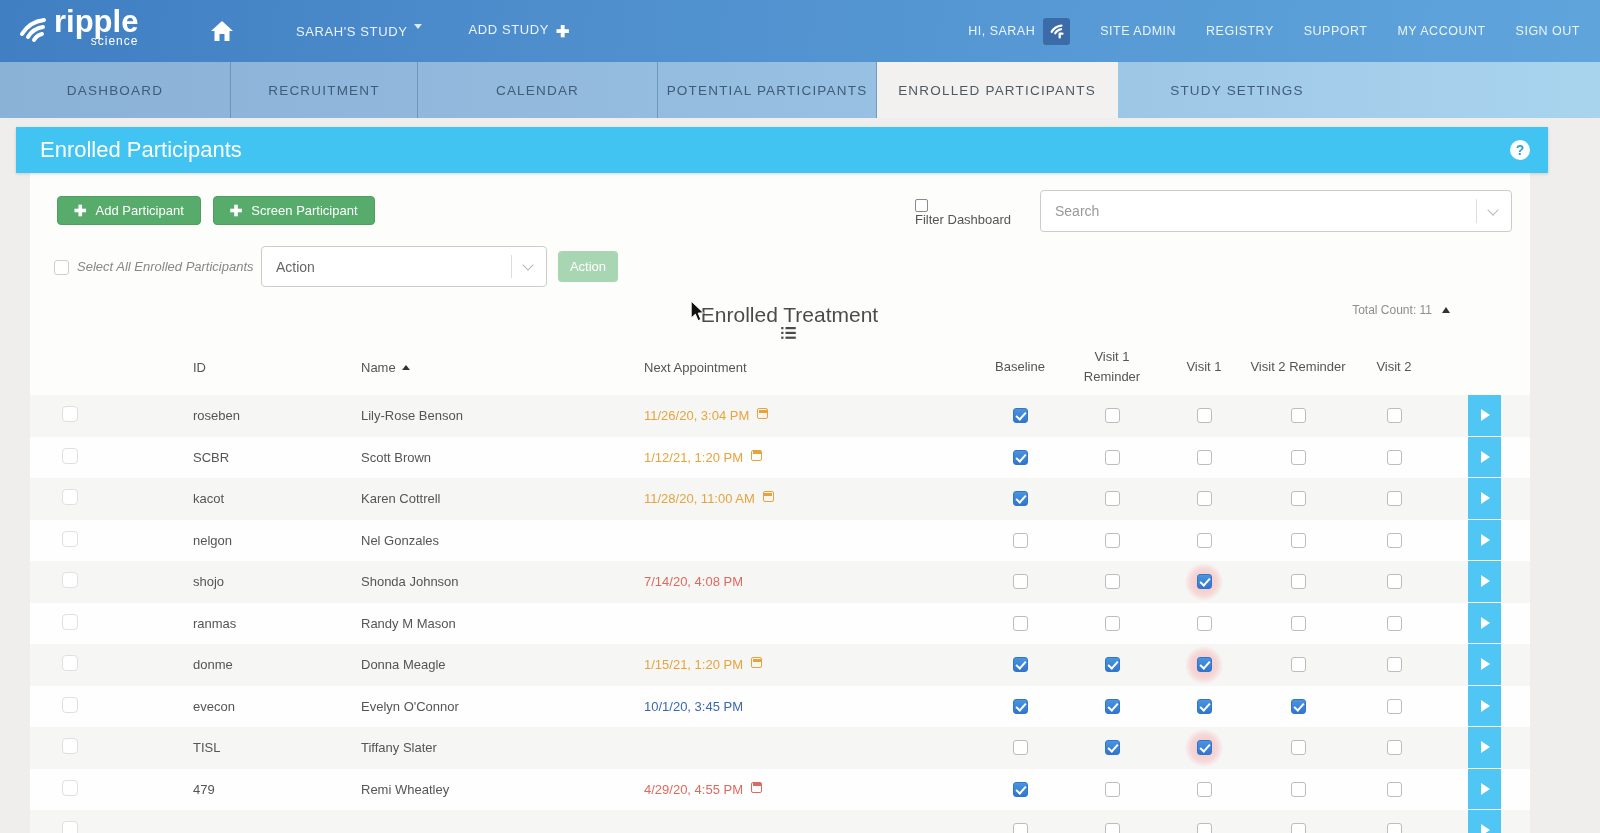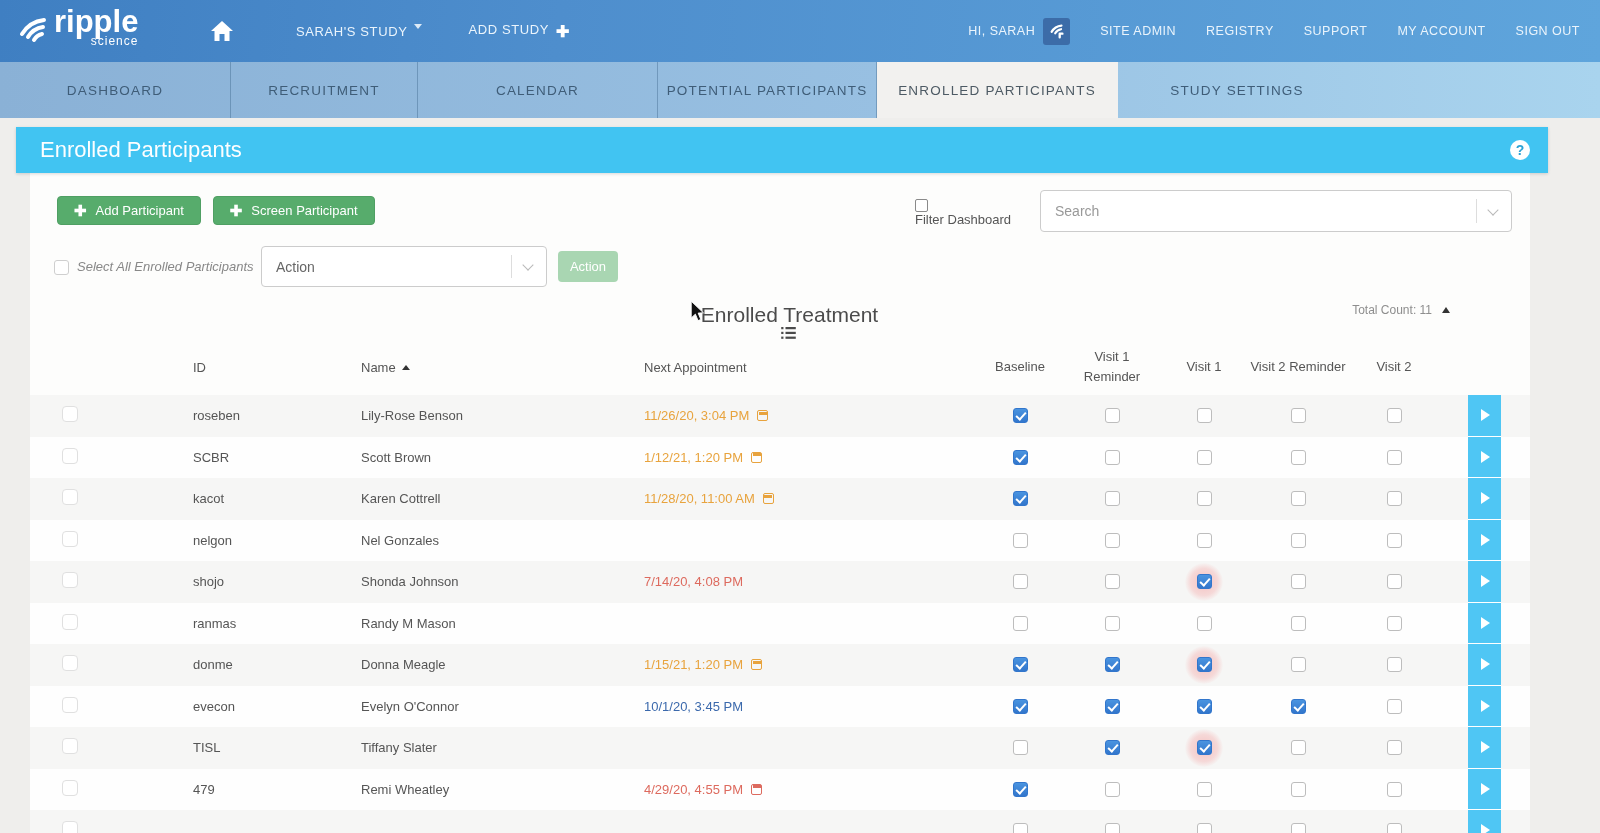--- a/index.html
+++ b/index.html
@@ -75,21 +75,21 @@
   .thead .h-appt { padding-left:14px; }
   .thead .h-center { text-align:center; line-height:1.55; }
   .sort-wrap { display:flex; align-items:center; gap:6px; cursor:pointer; }
   .sort-asc { width:0; height:0; border-left:4px solid transparent; border-right:4px solid transparent; border-bottom:5px solid #333; }
 
   .trow { height:41.5px; font-size:13px; color:#555; position:relative; }
   .trow:nth-child(odd) { background:#f6f6f5; }
   .trow:nth-child(even) { background:#fefefe; }
   .c-sel { padding-left:32px; }
   .c-id, .c-name { padding-left:13px; }
-  .c-appt { padding-left:14px; display:flex; align-items:center; gap:8px; }
+  .c-appt { padding-left:14px; display:flex; align-items:flex-start; gap:8px; }
   .appt-orange { color:#e8a33d; }
   .appt-red { color:#dd6a5e; }
   .appt-blue { color:#3b69ac; }
   .cal-icon { width:11px; height:11px; border:1.5px solid currentColor; border-radius:2px; position:relative; display:none; }
   .cal-icon::before { content:''; position:absolute; left:0.5px; right:0.5px; top:0.5px; height:3px; background:currentColor; }
   .c-check { display:flex; justify-content:center; }
 
   .cb { width:15px; height:15px; border:1.6px solid #bdbdbd; border-radius:3px; background:#fff; position:relative; cursor:pointer; display:inline-block; }
   .cb-row { width:16px; height:16px; border:1.6px solid #e0e0e0; border-radius:4px; }
   .cb.checked { background:linear-gradient(180deg,#4a94e0,#3276cc); border-color:#3276cc; }

